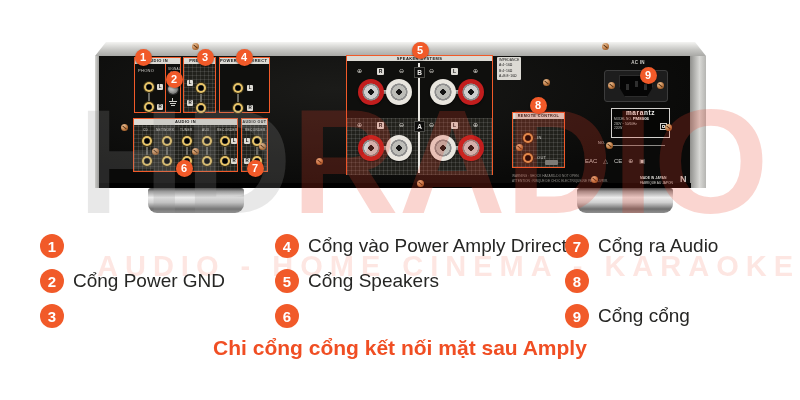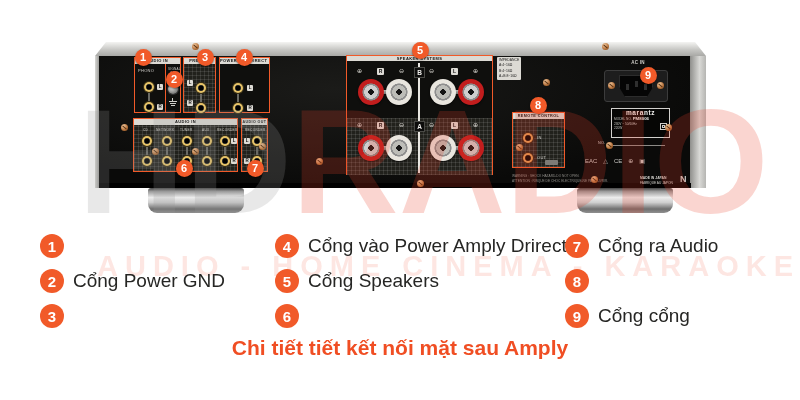--- a/index.html
+++ b/index.html
@@ -338,14 +338,14 @@
     <div class="legend-label">Cổng ra Audio</div>
   </div>
   <div class="legend-item" style="left:565px;top:269px;">
     <div class="legend-circle">8</div>
   </div>
   <div class="legend-item" style="left:565px;top:304px;">
     <div class="legend-circle">9</div>
     <div class="legend-label">Cổng cổng</div>
   </div>
 
-  <div class="caption">Chi tiết tiết kết nối mặt sau Amply</div>
+  <div class="caption">Chi cổng cổng kết nối mặt sau Amply</div>
 </div>
 
 </body></html>

